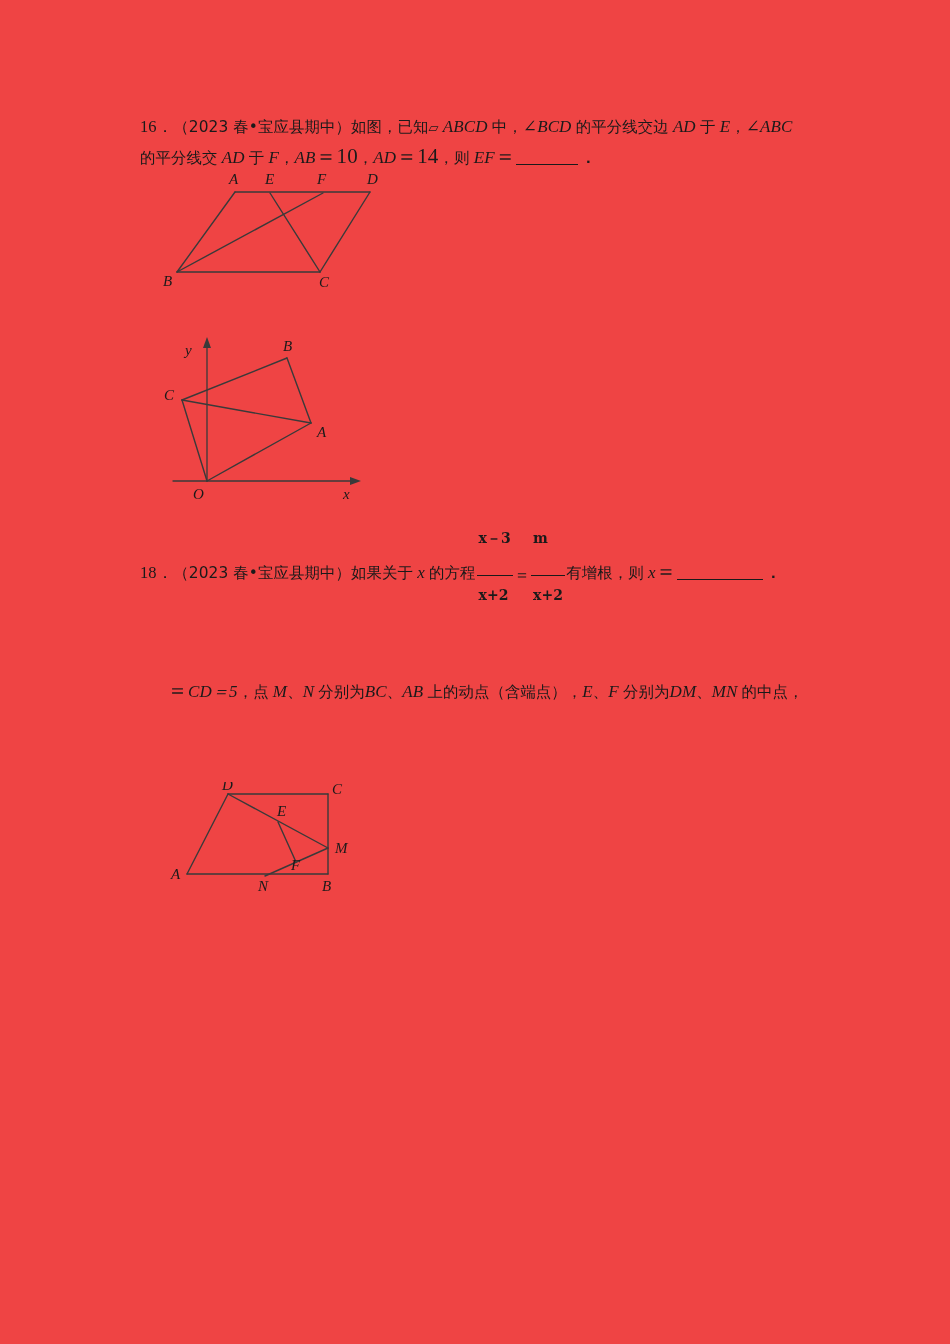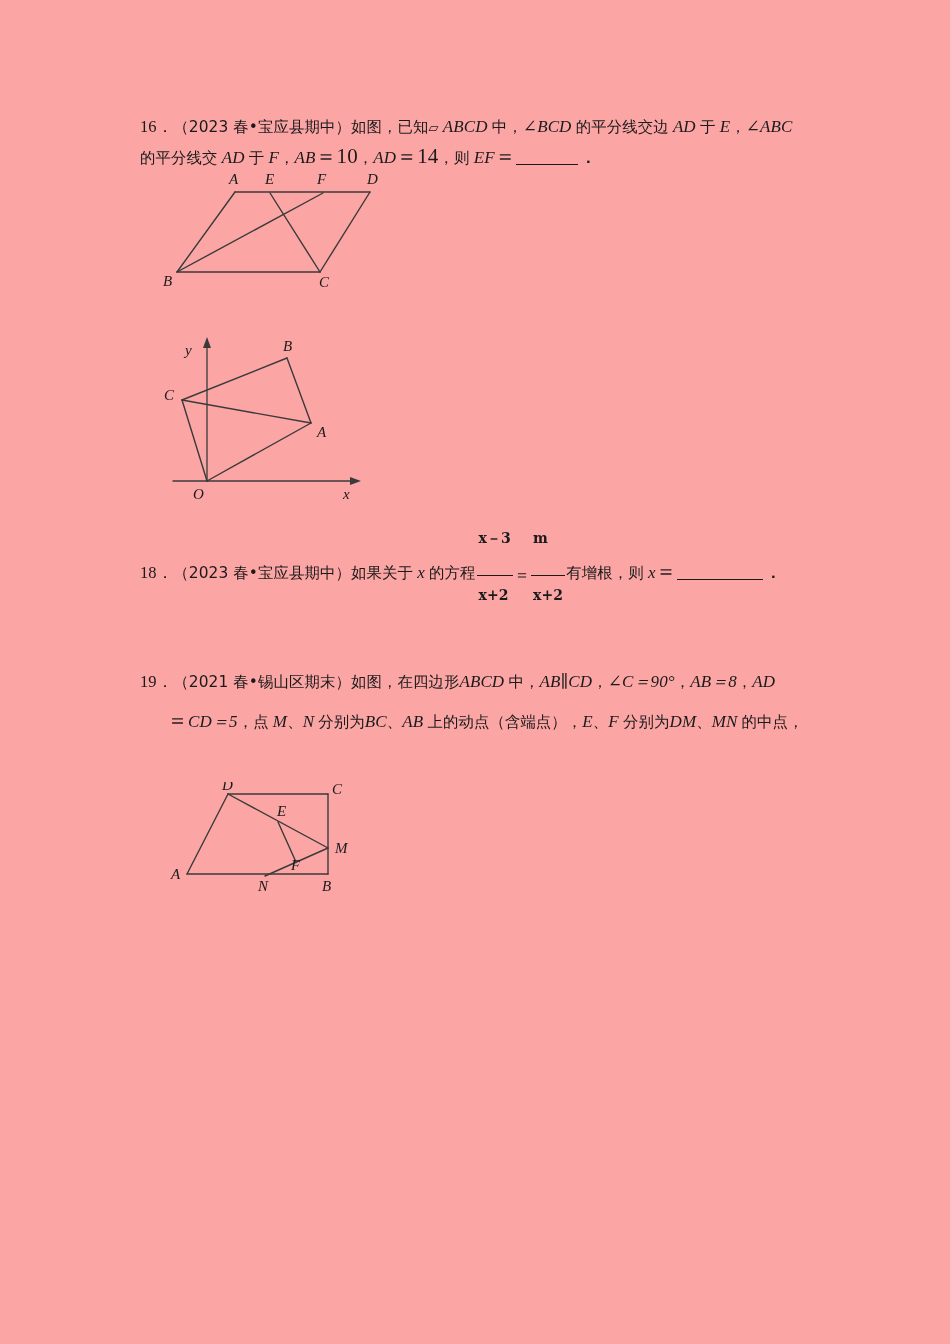--- a/index.html
+++ b/index.html
@@ -13,21 +13,21 @@
     position: relative;
     font-family: "Liberation Serif", "DejaVu Serif", serif;
     color: #1a1a1a;
     overflow: hidden;
   }
   .page {
     position: absolute;
     left: 0; top: 0;
     width: 950px;
     height: 1344px;
-    background: #fca5a5;
+    background: #ef4444;
   }
   .qblock {
     position: absolute;
     left: 140px;
     width: 682px;
   }
   .qline {
     font-size: 16.5px;
     line-height: 29px;
     white-space: nowrap;
@@ -151,23 +151,20 @@
     </svg>
   </div>
 
   <div class="qblock" style="top:532px;">
     <div class="qline">
       <span class="num">18．</span><span class="cn">（2023 春•宝应县期中）</span><span class="cn">如果关于</span> <span class="mi">x</span> <span class="cn">的方程</span><span class="frac"><span class="top">x－3</span><span class="bot">x+2</span></span><span class="eqsign">＝</span><span class="frac"><span class="top">m</span><span class="bot">x+2</span></span><span class="cn">有增根，则</span> <span class="mi">x</span><span class="mn">＝</span><span class="blank-m"></span><span class="mn">．</span>
     </div>
   </div>
 
   <div class="qblock" style="top:667px;">
-    <div class="qline">
-      <span class="num">19．</span><span class="cn">（2021 春•锡山区期末）</span><span class="cn">如图，在四边形</span><span class="mi">ABCD</span> <span class="cn">中，</span><span class="mi">AB∥CD</span><span class="cn">，</span><span class="mi">∠C＝90°</span><span class="cn">，</span><span class="mi">AB＝8</span><span class="cn">，</span><span class="mi">AD</span>
-    </div>
     <div class="qline" style="padding-left:27px; line-height:47px;">
       <span class="mn">＝</span><span class="mi">CD＝5</span><span class="cn">，点</span> <span class="mi">M</span><span class="cn">、</span><span class="mi">N</span> <span class="cn">分别为</span><span class="mi">BC</span><span class="cn">、</span><span class="mi">AB</span> <span class="cn">上的动点（含端点），</span><span class="mi">E</span><span class="cn">、</span><span class="mi">F</span> <span class="cn">分别为</span><span class="mi">DM</span><span class="cn">、</span><span class="mi">MN</span> <span class="cn">的中点，</span>
     </div>
   </div>
 
   <div class="figure" style="left:165px; top:782px;">
     <svg width="200" height="112" viewBox="0 0 200 112">
       <g stroke="#3a3a3a" stroke-width="1.4" fill="none" stroke-linecap="round" stroke-linejoin="round">
 
         <line x1="22" y1="92" x2="163" y2="92"></line>

